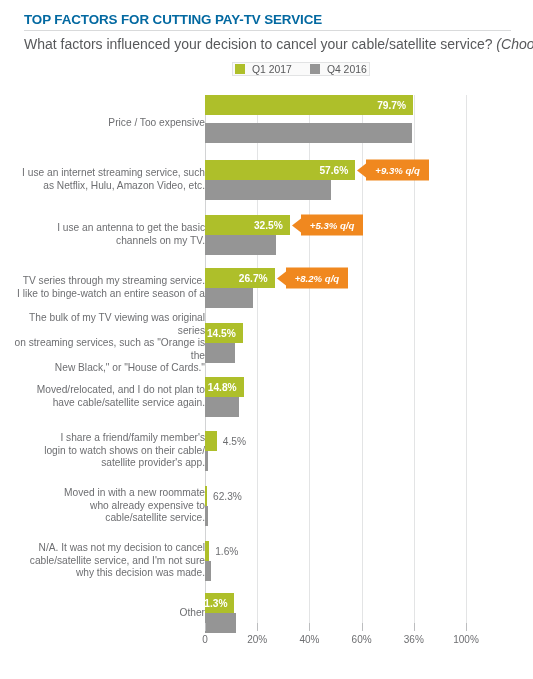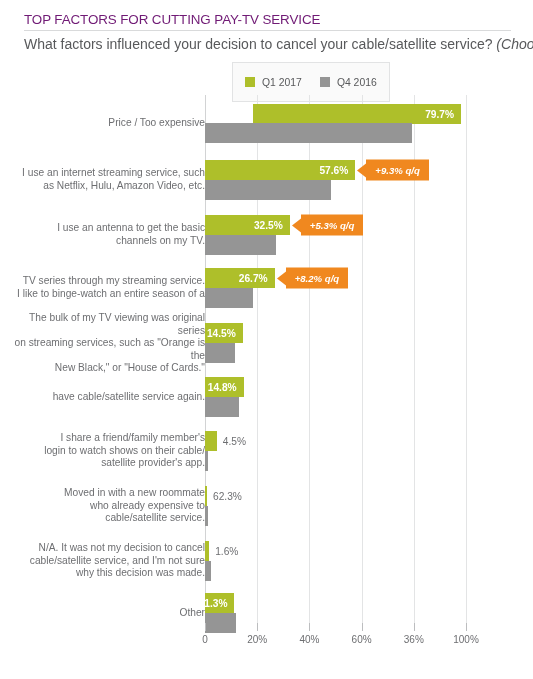--- a/index.html
+++ b/index.html
@@ -24,23 +24,23 @@
 
   
   .header {
     position: absolute;
     left: 24px;
     top: 12px;
     width: 490px;
   }
   .chart-title {
     font-size: 13.4px;
-    font-weight: normal;
+    font-weight: bold;
     letter-spacing: -0.1px;
-    color: #701a75;
+    color: #0369a1;
     line-height: 16px;
     white-space: nowrap;
   }
   .title-rule {
     margin-top: 2px;
     width: 487px;
     height: 1px;
     background: #d9dadb;
   }
   .chart-subtitle {
@@ -52,26 +52,26 @@
   }
   .chart-subtitle .ital {
     font-style: italic;
   }
 
   
   .legend {
     position: absolute;
     left: 232px;
     top: 62px;
-    height: 40px;
+    height: 14px;
     border: 1px solid #e2e3e4;
     background: #fafafa;
     display: flex;
     align-items: center;
-    padding: 0 12px;
+    padding: 0 2px;
     box-sizing: border-box;
   }
   .legend-item {
     display: flex;
     align-items: center;
     margin-right: 18px;
     font-size: 10.4px;
     color: #58595b;
   }
   .legend-item:last-child { margin-right: 0; }
@@ -250,21 +250,21 @@
         <div class="gridline" style="left: 361.6px;"></div>
         <div class="gridline" style="left: 413.8px;"></div>
         <div class="gridline" style="left: 466px;"></div>
       </div>
     <div class="rows" id="rows">
         <div class="row" style="height: 56px;">
           <div class="row-label">
             <div>Price / Too expensive</div>
           </div>
           <div class="bars">
-            <div class="bar-wrap" style="top: 9px; padding-left: 48px;">
+            <div class="bar-wrap" style="top: 0;">
               <div class="bar green" style="width: 208.017px;">
                 <span class="bar-value-in">79.7%</span>
               </div>
             </div>
             <div class="bar-wrap" style="top: 28px;">
               <div class="bar gray" style="width: 207.495px;"></div>
             </div>
           </div>
         </div>
         <div class="row" style="height: 58px;">
@@ -339,20 +339,21 @@
                 <span class="bar-value-in">14.5%</span>
               </div>
             </div>
             <div class="bar-wrap" style="top: 28px;">
               <div class="bar gray" style="width: 30.015px;"></div>
             </div>
           </div>
         </div>
         <div class="row" style="height: 52px;">
           <div class="row-label">
+            <div>Moved/relocated, and I do not plan to</div>
             <div>have cable/satellite service again.</div>
           </div>
           <div class="bars">
             <div class="bar-wrap" style="top: 6px;">
               <div class="bar green" style="width: 38.628px;">
                 <span class="bar-value-in">14.8%</span>
               </div>
             </div>
             <div class="bar-wrap" style="top: 26px;">
               <div class="bar gray" style="width: 33.93px;"></div>

